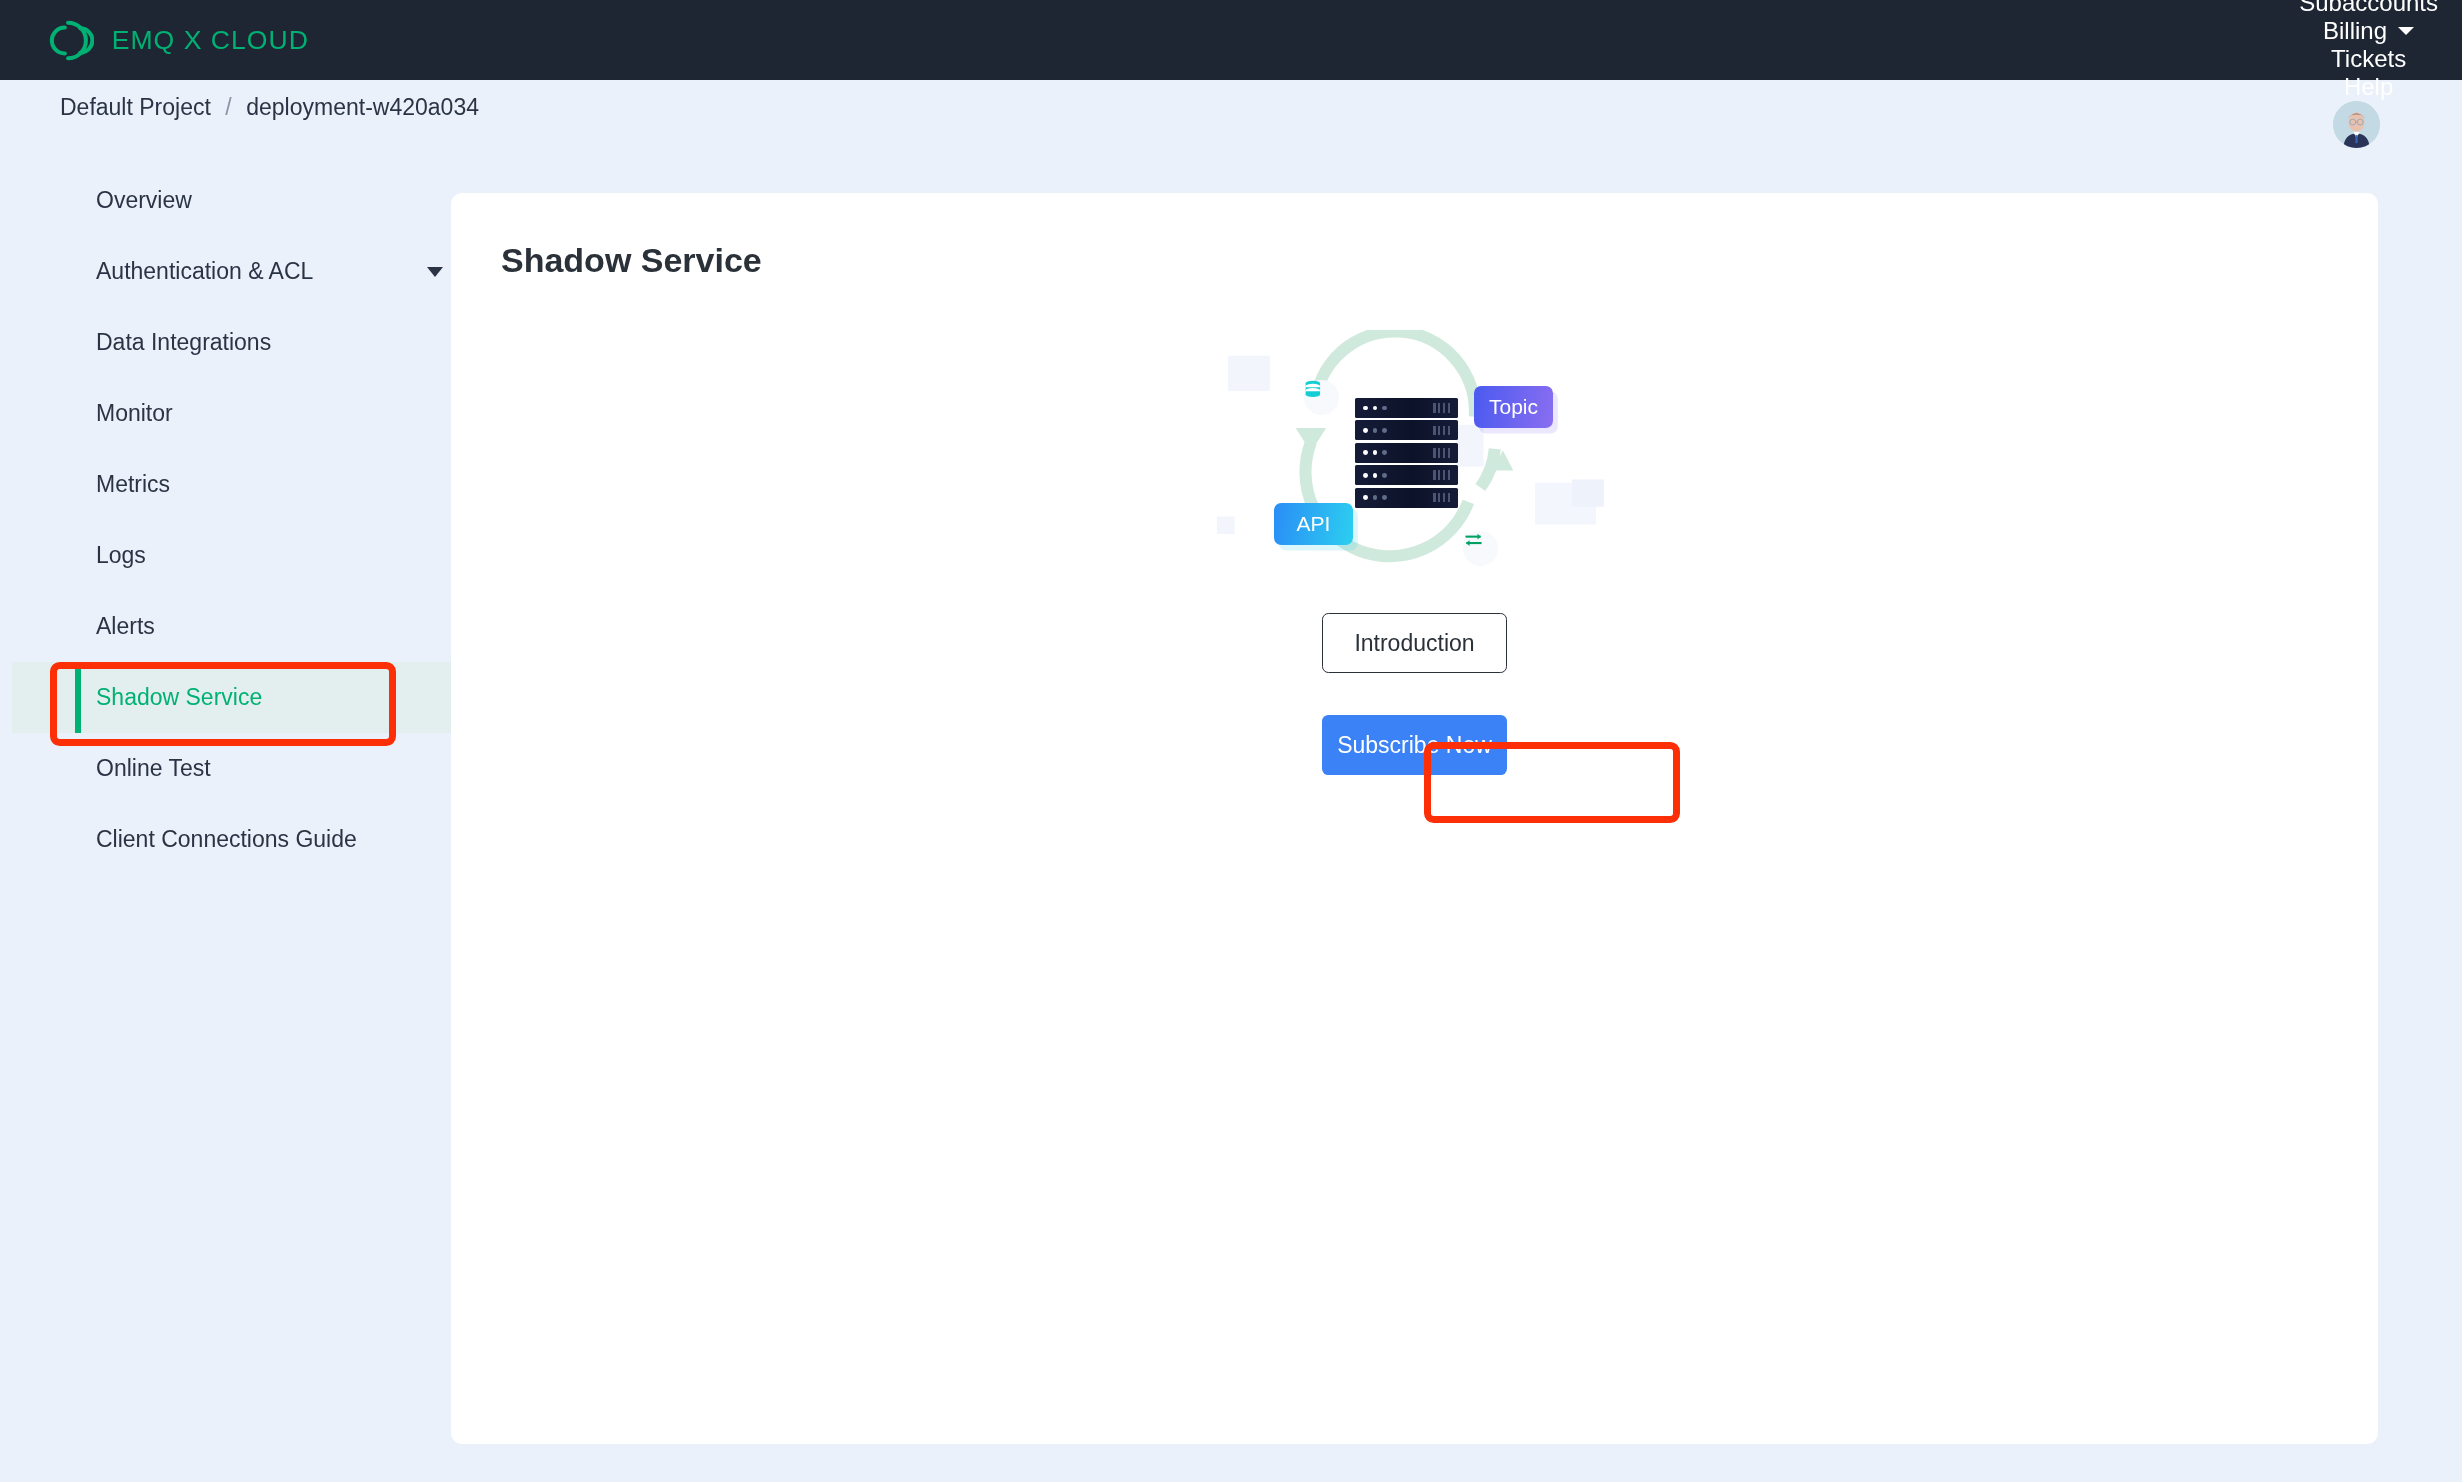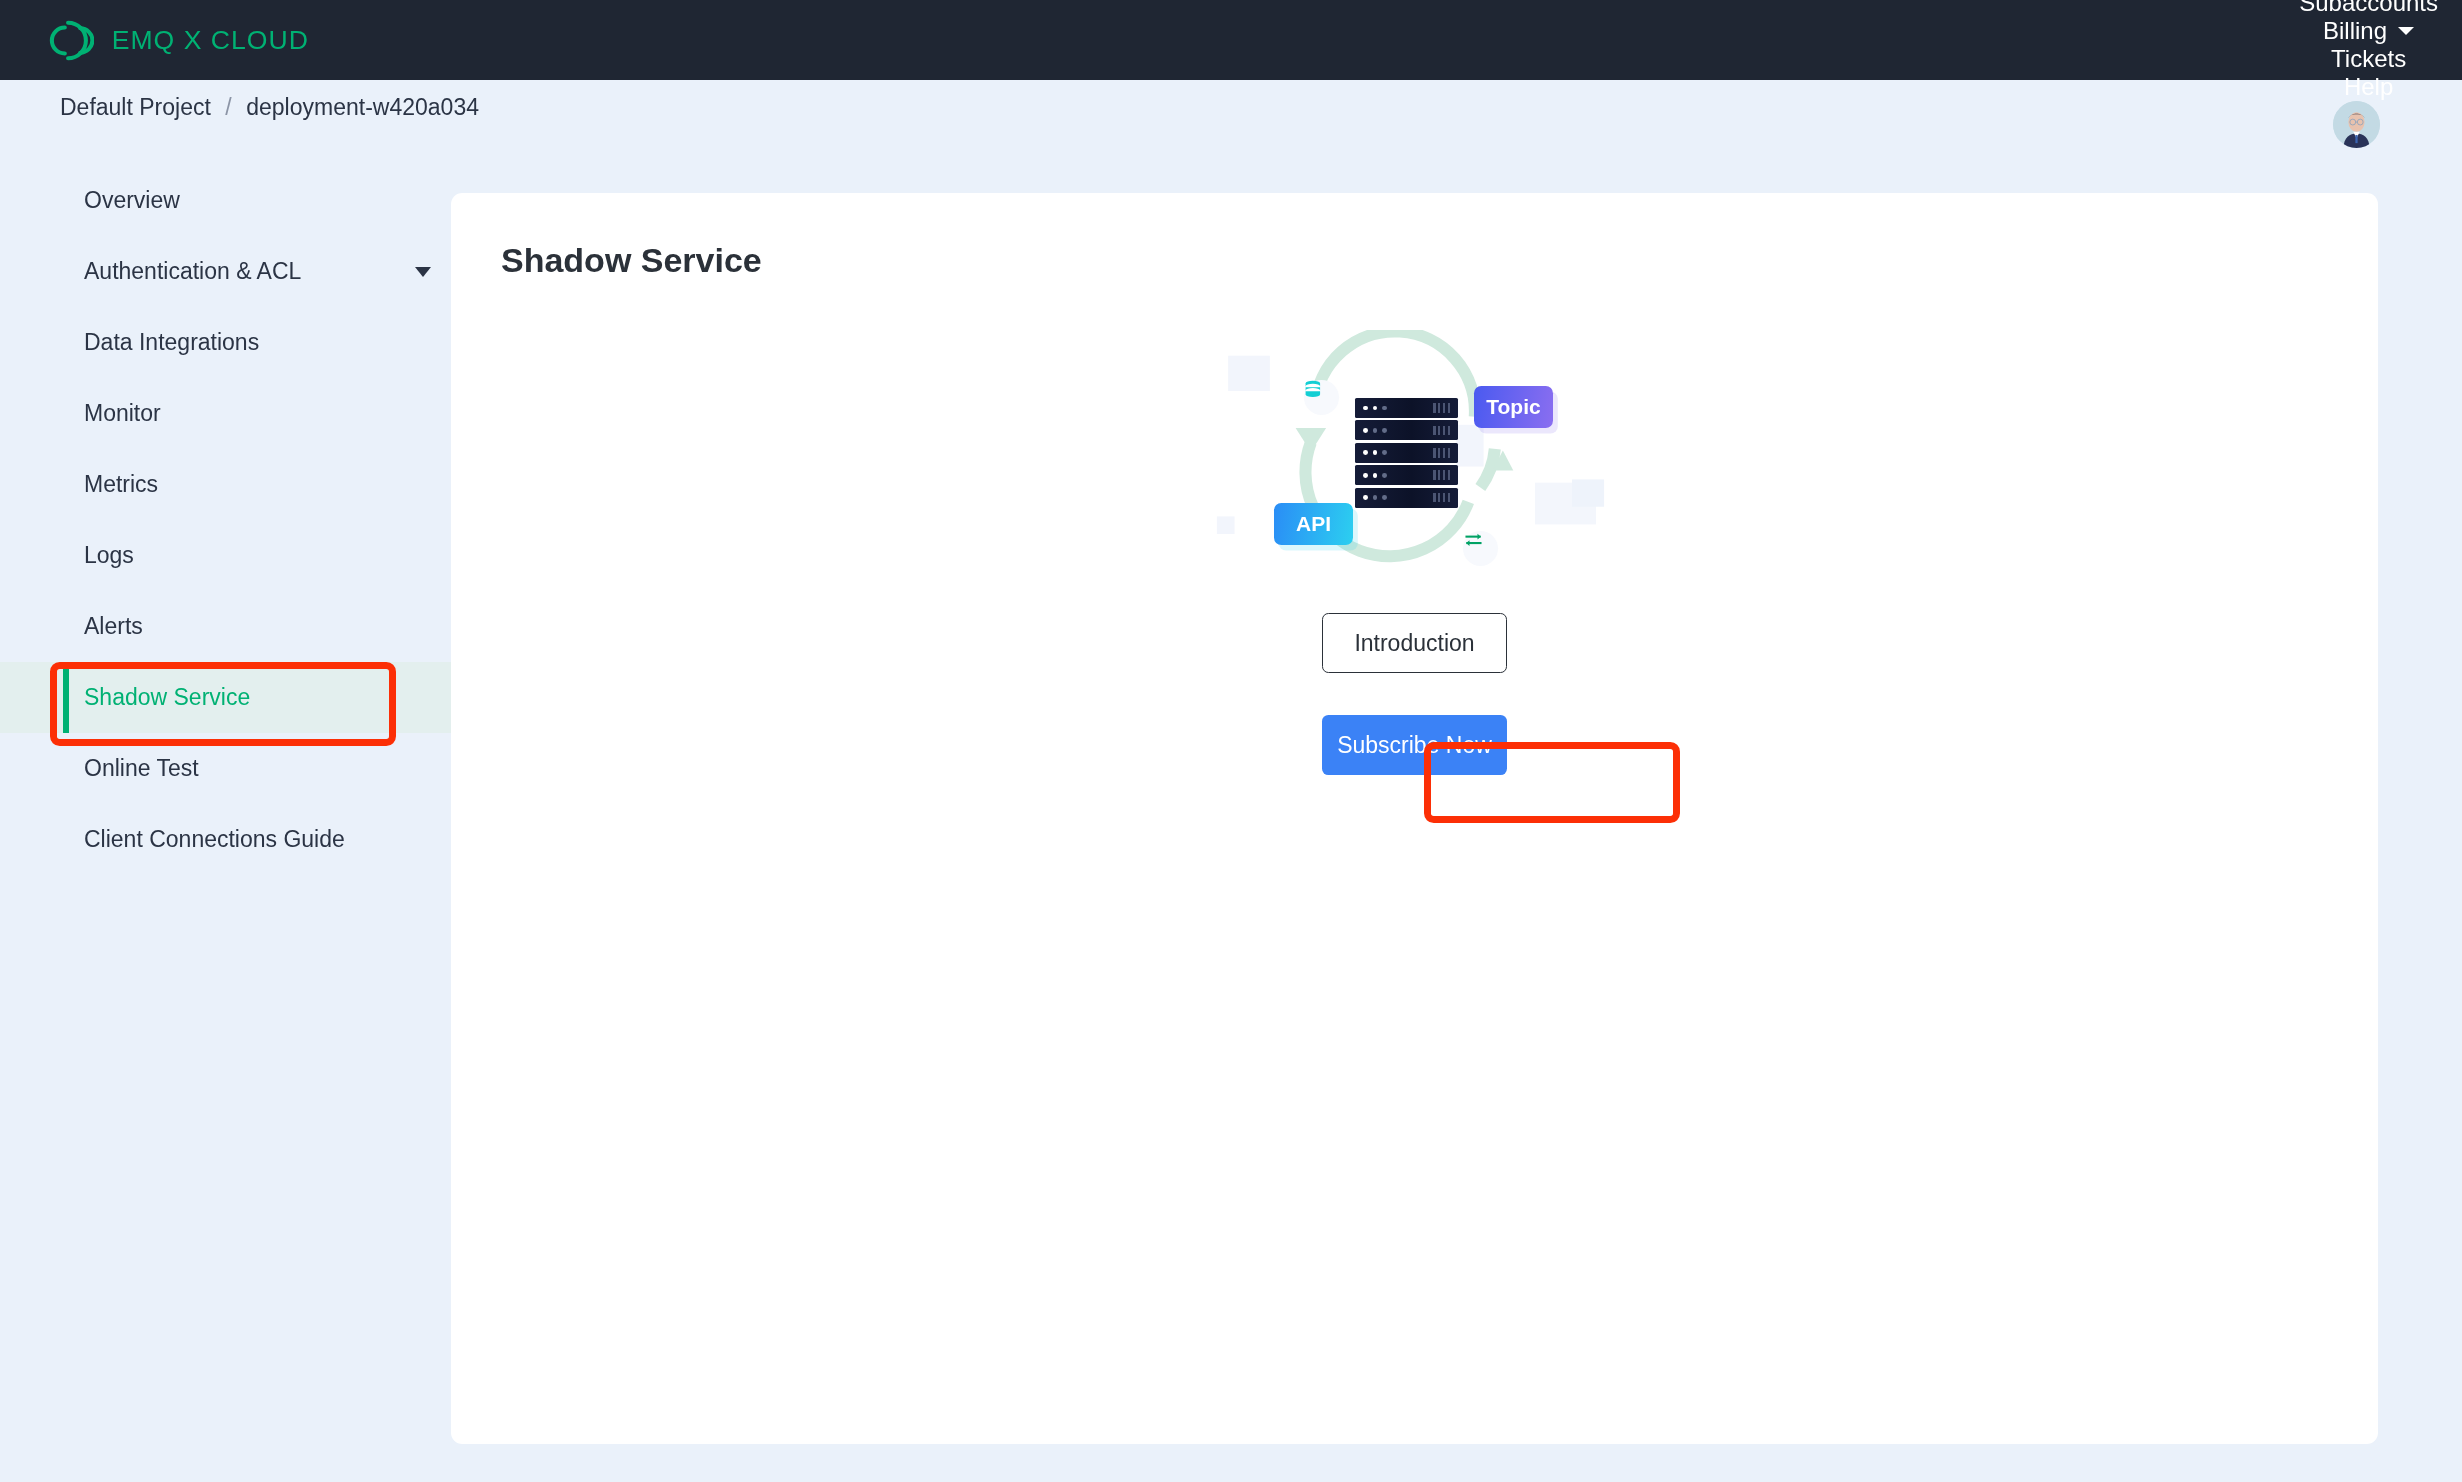--- a/index.html
+++ b/index.html
@@ -83,21 +83,21 @@
     font-size: 23px;
     color: #2b3445;
   }
   .bc-link { cursor: pointer; }
   .bc-sep { color: #8c95a6; }
   .bc-current { cursor: pointer; }
 
   
   .sidebar {
     position: absolute;
-    left: 0; top: 165px;
+    left: 12px; top: 165px;
     width: 479px;
   }
   .side-item {
     position: relative;
     height: 71px;
     display: flex;
     align-items: center;
     padding-left: 84px;
     padding-right: 48px;
     font-size: 23px;
@@ -157,21 +157,20 @@
     display: flex;
     flex-direction: column;
     align-items: center;
   }
 
   
   .illustration {
     position: relative;
     width: 435px;
     height: 241px;
-    font-weight: bold;
   }
   .illustration svg { position: absolute; left: 0; top: 0; }
   .server-stack {
     position: absolute;
     left: 158px; top: 68px;
     width: 103px;
     display: flex;
     flex-direction: column;
     gap: 2.4px;
     z-index: 5;

